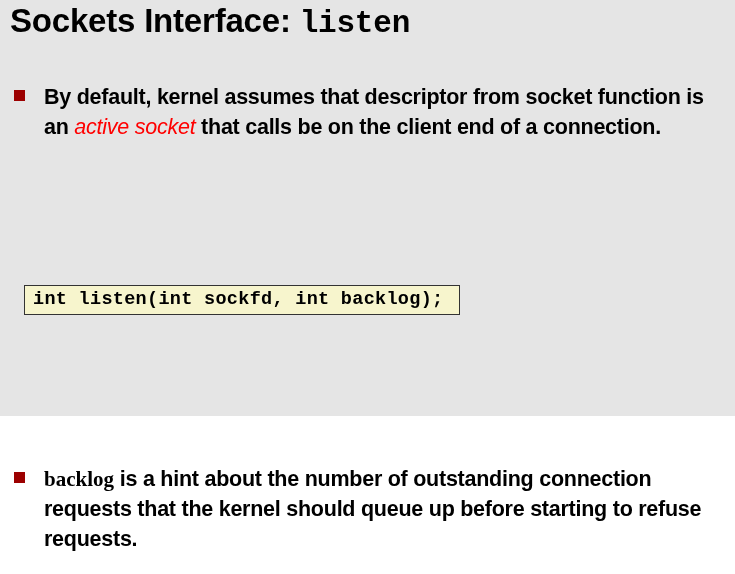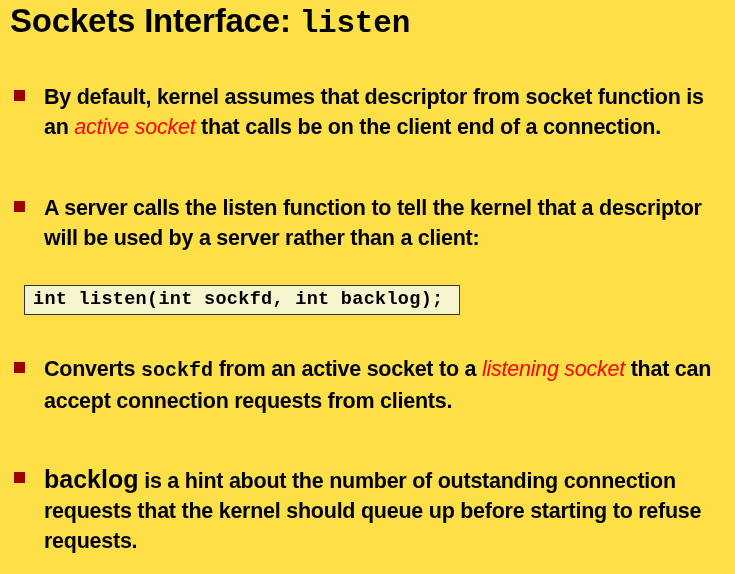--- a/index.html
+++ b/index.html
@@ -12,22 +12,22 @@
     height: 574px;
     overflow: hidden;
     font-family: "Liberation Sans", sans-serif;
     color: #000000;
     -webkit-font-smoothing: antialiased;
   }
 
   .slide {
     position: relative;
     width: 735px;
-    height: 574px;
-    background: #fde047;
+    height: 416px;
+    background: #e5e5e5;
   }
 
   
   .title {
     position: absolute;
     left: 10px;
     top: 1px;
     width: 715px;
     font-size: 33px;
     font-weight: bold;
@@ -72,23 +72,23 @@
     font-style: italic;
     font-weight: normal;
   }
   .code-inline {
     font-family: "Liberation Mono", "DejaVu Sans Mono", monospace;
     font-weight: bold;
     font-size: 20px;
     letter-spacing: 0px;
   }
   .code-inline-lg {
-    font-family: Liberation Sans, sans-serif;
+    font-family: Liberation Serif, serif;
     font-weight: bold;
-    font-size: 25px;
+    font-size: 21px;
     letter-spacing: 0px;
   }
 
   
   #bullet-1 { top: 82px; }
   #bullet-2 { top: 193px; }
   #bullet-3 { top: 354px; }
   #bullet-4 { top: 464px; }
 
   
@@ -120,32 +120,24 @@
 
 <div class="slide">
 
   <div class="title"><span>Sockets Interface: </span><span class="mono">listen</span></div>
 
   <div class="bullet" id="bullet-1">
     <span class="marker"></span>
     <span class="btext"><span>By default, kernel assumes that descriptor from socket function is an </span><span class="red-ital">active socket</span><span> that calls be on the client end of a connection.</span></span>
   </div>
 
-  <div class="bullet" id="bullet-2">
-    <span class="marker"></span>
-    <span class="btext">A server calls the listen function to tell the kernel that a descriptor will be used by a server rather than a client:</span>
-  </div>
 
   <div class="codebox">
     <span class="codetext">int listen(int sockfd, int backlog);</span>
   </div>
 
-  <div class="bullet" id="bullet-3">
-    <span class="marker"></span>
-    <span class="btext"><span>Converts </span><span class="code-inline">sockfd</span><span> from an active socket to a </span><span class="red-ital">listening socket</span><span> that can accept connection requests from clients.</span></span>
-  </div>
 
   <div class="bullet" id="bullet-4">
     <span class="marker"></span>
     <span class="btext"><span class="code-inline-lg">backlog</span><span>  is a hint about the number of outstanding connection requests that the kernel should queue up before starting to refuse requests.</span></span>
   </div>
 
 </div>
 
 </body></html>

